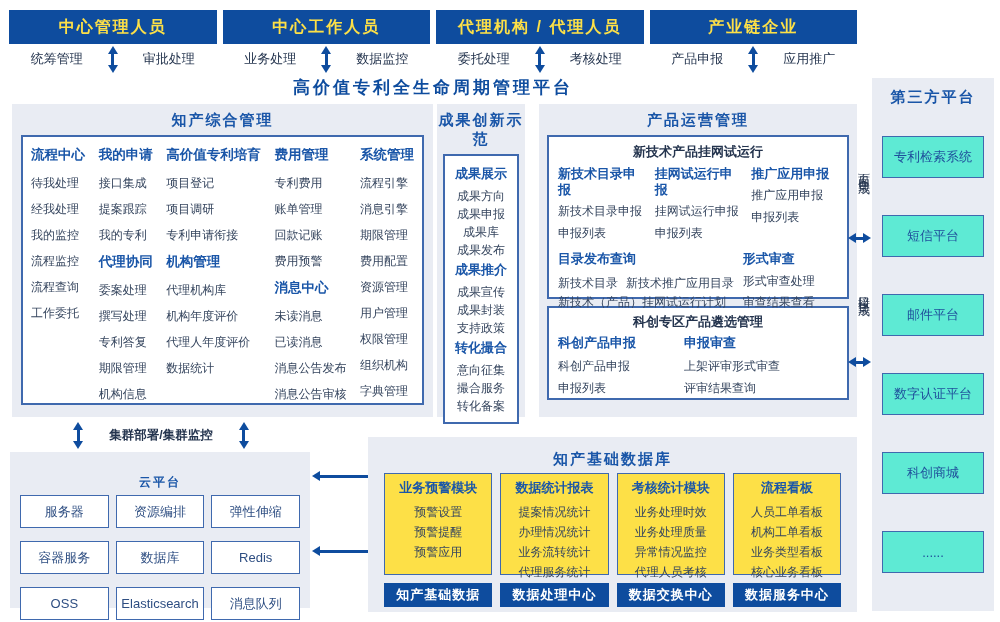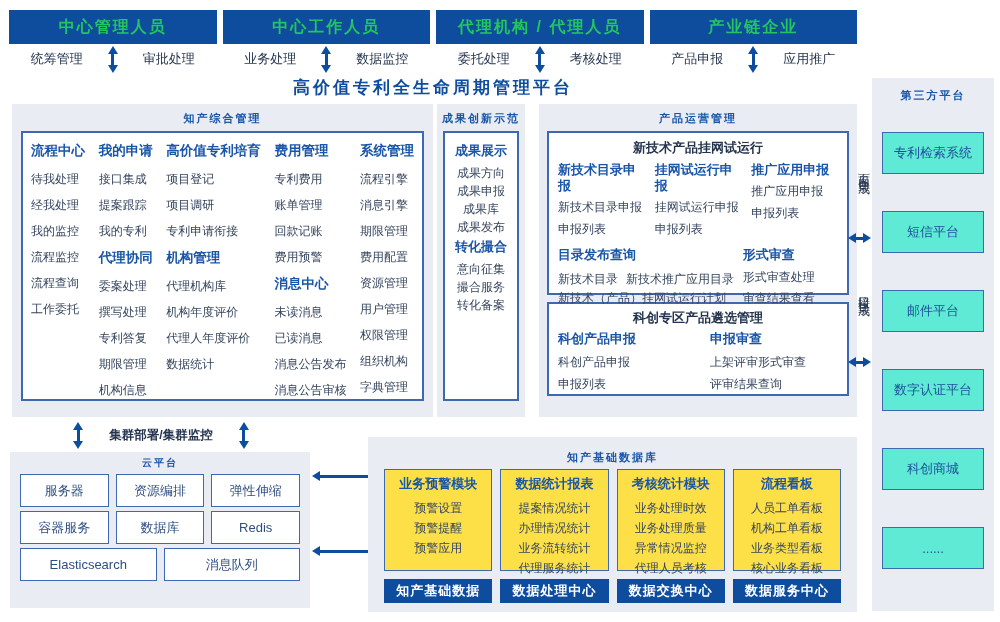--- a/index.html
+++ b/index.html
@@ -11,21 +11,21 @@
     --dark:#24344e;
   }
   *{margin:0;padding:0;box-sizing:border-box;}
   html,body{background:#fff;}
   body{width:1000px;height:622px;font-family:"Liberation Sans",sans-serif;color:var(--text);}
   .page{position:relative;width:1000px;height:622px;overflow:hidden;background:#fff;}
 
   
   .actors{position:absolute;left:9px;top:10px;width:848px;display:flex;gap:6px;}
   .actor{flex:1;display:flex;flex-direction:column;}
-  .actor-box{height:34px;background:var(--dkblue);color:#22c55e;font-weight:bold;font-size:16px;
+  .actor-box{height:34px;background:var(--dkblue);color:#fde047;font-weight:bold;font-size:16px;
     letter-spacing:2px;display:flex;align-items:center;justify-content:center;}
   .actor-labels{height:30px;display:flex;align-items:center;justify-content:center;gap:24px;
     font-size:13px;color:var(--dark);}
 
   
   .arrow-v{position:relative;width:12px;height:27px;display:inline-block;flex:0 0 auto;}
   .arrow-v .bar{position:absolute;left:50%;width:3px;margin-left:-1.5px;top:8px;bottom:8px;background:var(--dkblue);}
   .arrow-v::before{content:"";position:absolute;left:50%;transform:translateX(-50%);top:0;
     border:5px solid transparent;border-bottom:8px solid var(--dkblue);border-top:none;}
   .arrow-v::after{content:"";position:absolute;left:50%;transform:translateX(-50%);bottom:0;
@@ -34,21 +34,21 @@
   .arrow-h .bar{position:absolute;top:50%;height:3px;margin-top:-1.5px;left:7px;right:7px;background:var(--dkblue);}
   .arrow-h::before{content:"";position:absolute;top:50%;transform:translateY(-50%);left:0;
     border:5px solid transparent;border-right:8px solid var(--dkblue);border-left:none;}
   .arrow-h::after{content:"";position:absolute;top:50%;transform:translateY(-50%);right:0;
     border:5px solid transparent;border-left:8px solid var(--dkblue);border-right:none;}
   .arrow-h.left-only::after{display:none;}
   .arrow-h.left-only .bar{right:0;}
 
   
   .panel{position:absolute;background:var(--panel);}
-  .panel-title{text-align:center;font-weight:bold;color:var(--blue);font-size:11px;
+  .panel-title{text-align:center;font-weight:bold;color:var(--blue);font-size:15px;
     letter-spacing:2px;padding:7px 0 5px;}
   .white-box{background:#fff;border:2px solid var(--border);}
   .group-heading{font-weight:bold;color:var(--blue);font-size:13.5px;white-space:nowrap;}
   .item{font-size:12px;color:var(--text);white-space:nowrap;}
 
   .platform-title{position:absolute;left:9px;top:76px;width:848px;text-align:center;
     font-size:17px;font-weight:bold;color:var(--dkblue);letter-spacing:3px;}
 
   
   .ip-panel{left:12px;top:104px;width:421px;height:313px;}
@@ -73,38 +73,38 @@
   .trial-col .item{margin-bottom:5px;}
   .trial-bottom{display:flex;margin-top:3px;}
   .catalog{flex:0 0 66%;}
   .catalog .group-heading{font-size:13px;margin-bottom:5px;}
   .catalog-items{line-height:18px;}
   .catalog-items .item{display:inline;white-space:normal;margin-right:8px;}
   .review{flex:1;}
   .review .group-heading{font-size:13px;margin-bottom:5px;}
   .review .item{margin-bottom:4px;}
   .sel-box{margin:0 8px;height:94px;padding:5px 9px;}
-  .sel-cols{display:flex;margin-top:3px;gap:26px;}
+  .sel-cols{display:flex;margin-top:3px;}
   .sel-col:first-child{flex:0 0 45%;}
   .sel-col .group-heading{font-size:13px;margin-bottom:6px;}
   .sel-col .item{margin-bottom:5px;}
 
   
   .third-panel{left:872px;top:78px;width:122px;height:533px;}
   .third-panel .panel-title{padding-top:10px;}
   .third-items{display:flex;flex-direction:column;align-items:center;gap:37px;margin-top:24px;}
   .third-box{width:102px;height:42px;background:#5eead4;border:1.5px solid var(--border);
     display:flex;align-items:center;justify-content:center;font-size:13px;color:#1f4f9b;white-space:nowrap;}
   .vtext{position:absolute;writing-mode:vertical-rl;text-orientation:upright;font-size:12px;
     color:var(--dark);letter-spacing:3px;line-height:14px;}
 
   
   .cloud-panel{left:10px;top:452px;width:300px;height:156px;}
-  .cloud-panel .panel-title{padding:4px 0 4px;font-size:10px;font-family:Liberation Mono, monospace;}
-  .cloud-grid{margin:0 10px;display:flex;flex-direction:column;gap:4px;}
+  .cloud-panel .panel-title{padding:22px 0 4px;font-size:12px;font-family:Liberation Mono, monospace;}
+  .cloud-grid{margin:0 10px;display:flex;flex-direction:column;gap:13px;}
   .cloud-row{display:flex;gap:7px;}
   .cloud-cell{flex:1;height:33px;background:#fff;border:1.5px solid var(--border);
     display:flex;align-items:center;justify-content:center;font-size:13px;color:#2e4e82;white-space:nowrap;}
 
   .cluster-link{position:absolute;left:72px;top:422px;width:178px;display:flex;
     align-items:center;justify-content:space-between;}
   .cluster-label{font-size:12.5px;font-weight:bold;color:var(--dark);white-space:nowrap;}
 
   
   .db-panel{left:368px;top:437px;width:489px;height:175px;}
@@ -294,20 +294,29 @@
         <div class="group-heading">成果展示</div>
         <div>
 
         <div class="item">成果方向</div>
             <div class="item">成果申报</div>
             <div class="item">成果库</div>
             <div class="item">成果发布</div>
           </div>
       </div>
         <div class="group">
+        <div class="group-heading">成果推介</div>
+        <div>
+
+        <div class="item">成果宣传</div>
+            <div class="item">成果封装</div>
+            <div class="item">支持政策</div>
+          </div>
+      </div>
+        <div class="group">
         <div class="group-heading">转化撮合</div>
         <div>
 
         <div class="item">意向征集</div>
             <div class="item">撮合服务</div>
             <div class="item">转化备案</div>
           </div>
       </div>
       </div>
   </div>
@@ -427,20 +436,21 @@
           <div class="cloud-cell">弹性伸缩</div>
         </div>
         <div class="cloud-row">
 
       <div class="cloud-cell">容器服务</div>
           <div class="cloud-cell">数据库</div>
           <div class="cloud-cell">Redis</div>
         </div>
         <div class="cloud-row">
 
+      <div class="cloud-cell">OSS</div>
           <div class="cloud-cell">Elasticsearch</div>
           <div class="cloud-cell">消息队列</div>
         </div>
       </div>
   </div>
 
   <span class="arrow-h left-only" style="position:absolute;left:312px;top:470px;width:70px;">
       <i class="bar"></i>
     </span>
   <span class="arrow-h" style="position:absolute;left:312px;top:545px;width:70px;">

